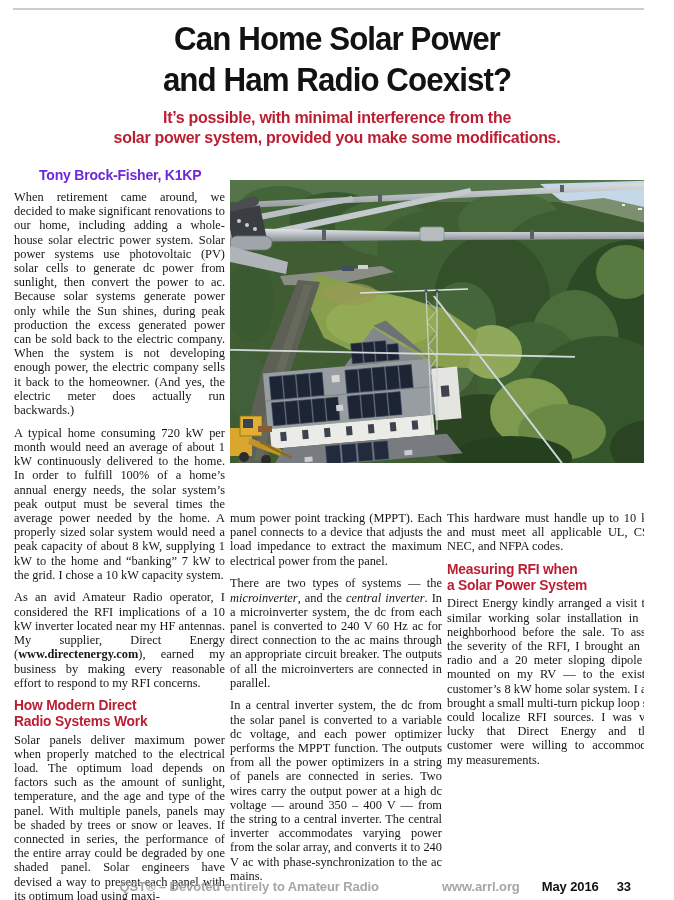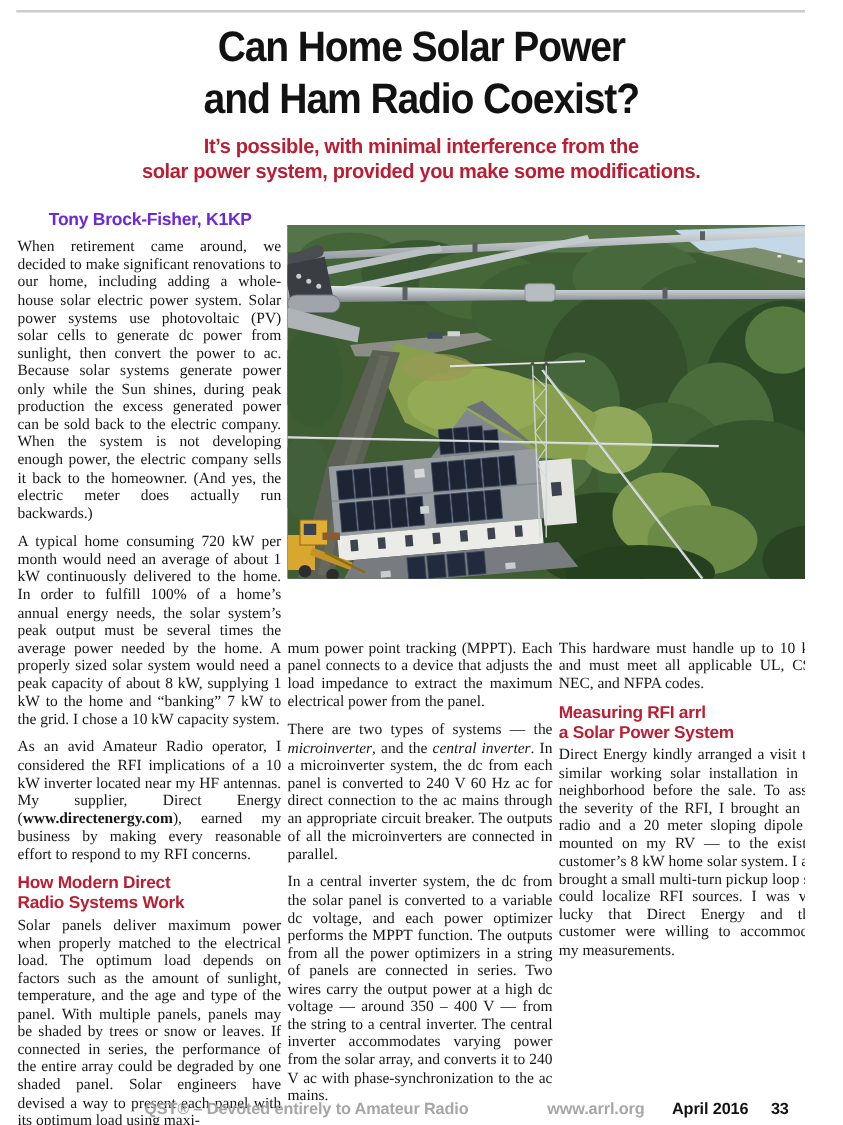--- a/index.html
+++ b/index.html
@@ -245,26 +245,26 @@
 
   <div class="col col-mid">
     <p>mum power point tracking (MPPT). Each panel connects to a device that adjusts the load impedance to extract the maximum electrical power from the panel.</p>
     <p><span>There are two types of systems — the </span><span style="font-style: italic;">microinverter</span><span>, and the </span><span style="font-style: italic;">central inverter</span><span>. In a microinverter system, the dc from each panel is converted to 240 V 60 Hz ac for direct connection to the ac mains through an appropriate circuit breaker. The outputs of all the microinverters are connected in parallel.</span></p>
     <p>In a central inverter system, the dc from the solar panel is converted to a variable dc voltage, and each power optimizer performs the MPPT function. The outputs from all the power optimizers in a string of panels are connected in series. Two wires carry the output power at a high dc voltage — around 350 – 400 V — from the string to a central inverter. The central inverter accommodates varying power from the solar array, and converts it to 240 V ac with phase-synchronization to the ac mains.</p>
   </div>
 
   <div class="col col-right">
     <p>This hardware must handle up to 10 kW, and must meet all applicable UL, CSA, NEC, and NFPA codes.</p>
     <h2 class="sect">
-      <span>Measuring RFI arrl</span>
+      <span>Measuring RFI when</span>
       <span>a Solar Power System</span>
     </h2>
     <p>Direct Energy kindly arranged a visit to a similar working solar installation in my neighborhood before the sale. To assess the severity of the RFI, I brought an HF radio and a 20 meter sloping dipole — mounted on my RV — to the existing customer’s 8 kW home solar system. I also brought a small multi-turn pickup loop so I could localize RFI sources. I was very lucky that Direct Energy and their customer were willing to accommodate my measurements.</p>
   </div>
 
   <div class="footer">
     <span class="f-gray">QST® – Devoted entirely to Amateur Radio</span>
     <span class="f-gray f-url">www.arrl.org</span>
-    <span class="f-black f-issue">April 2016</span>
+    <span class="f-black f-issue">May 2016</span>
     <span class="f-black f-page">33</span>
   </div>
 
 </div>
 
 </body></html>

